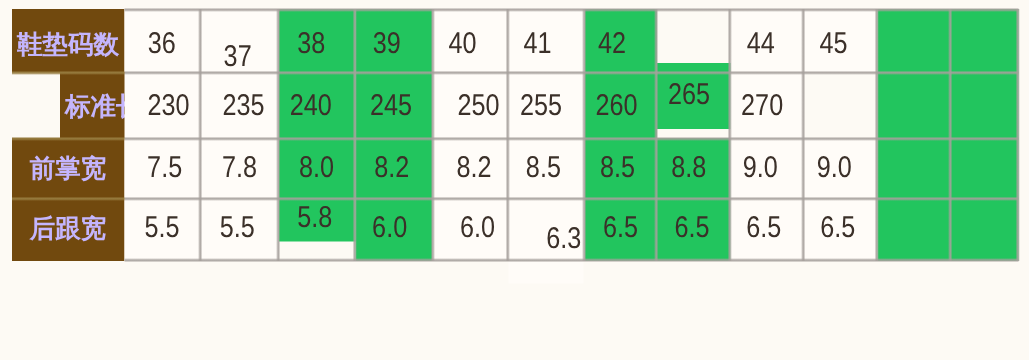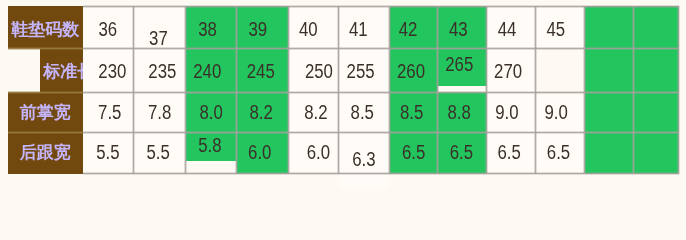--- a/index.html
+++ b/index.html
@@ -79,23 +79,20 @@
     </div>
     <div class="cell val cream" style="left: 288.5px; top: 6.4px; width: 50.1px; height: 41.8px;">
       <span style="transform: translate(-4.75px, 2.2px) scaleX(0.84);">40</span>
     </div>
     <div class="cell val cream" style="left: 338.6px; top: 6.4px; width: 50.9px; height: 41.8px;">
       <span style="transform: translate(-5.85px, 2.2px) scaleX(0.84);">41</span>
     </div>
     <div class="cell val pink" style="left: 389.5px; top: 6.4px; width: 48px; height: 41.8px;">
       <span style="transform: translate(-5.1px, 2.2px) scaleX(0.84);">42</span>
     </div>
-    <div class="cell val pink" style="left: 437.5px; top: 6.4px; width: 49px; height: 41.8px;">
-      <span style="transform: translate(-3.8px, 2.2px) scaleX(0.84);">43</span>
-    </div>
     <div class="cell val cream" style="left: 486.5px; top: 6.4px; width: 49px; height: 41.8px;">
       <span style="transform: translate(-4px, 2.2px) scaleX(0.84);">44</span>
     </div>
     <div class="cell val cream" style="left: 535.5px; top: 6.4px; width: 49px; height: 41.8px;">
       <span style="transform: translate(-4.4px, 2.2px) scaleX(0.84);">45</span>
     </div>
     <div class="cell val pink" style="left: 584.5px; top: 6.4px; width: 49px; height: 41.8px;">
       <span style="transform: translate(0px, 2.2px) scaleX(0.84);"></span>
     </div>
     <div class="cell val pink" style="left: 633.5px; top: 6.4px; width: 45.1px; height: 41.8px;">
@@ -187,21 +184,21 @@
     </div>
     <div class="cell val pink" style="left: 185.5px; top: 132.4px; width: 51.1px; height: 29px;">
       <span style="transform: translate(-1.05px, -0.8px) scaleX(0.84);">5.8</span>
     </div>
     <div class="cell val pink" style="left: 236.6px; top: 132.4px; width: 51.9px; height: 41.4px;">
       <span style="transform: translate(-3.15px, -0.8px) scaleX(0.84);">6.0</span>
     </div>
     <div class="cell val cream" style="left: 288.5px; top: 132.4px; width: 50.1px; height: 41.4px;">
       <span style="transform: translate(4.45px, -0.8px) scaleX(0.84);">6.0</span>
     </div>
-    <div class="cell val cream" style="left: 338.6px; top: 132.4px; width: 50.9px; height: 57px;">
+    <div class="cell val cream" style="left: 338.6px; top: 132.4px; width: 50.9px; height: 57px; justify-content: flex-end;">
       <span style="transform: translate(-0.05px, -0.8px) scaleX(0.84);">6.3</span>
     </div>
     <div class="cell val pink" style="left: 389.5px; top: 132.4px; width: 48px; height: 41.4px;">
       <span style="transform: translate(-0.2px, -0.8px) scaleX(0.84);">6.5</span>
     </div>
     <div class="cell val pink" style="left: 437.5px; top: 132.4px; width: 49px; height: 41.4px;">
       <span style="transform: translate(-0.5px, -0.8px) scaleX(0.84);">6.5</span>
     </div>
     <div class="cell val cream" style="left: 486.5px; top: 132.4px; width: 49px; height: 41.4px;">
       <span style="transform: translate(-1.8px, -0.8px) scaleX(0.84);">6.5</span>

